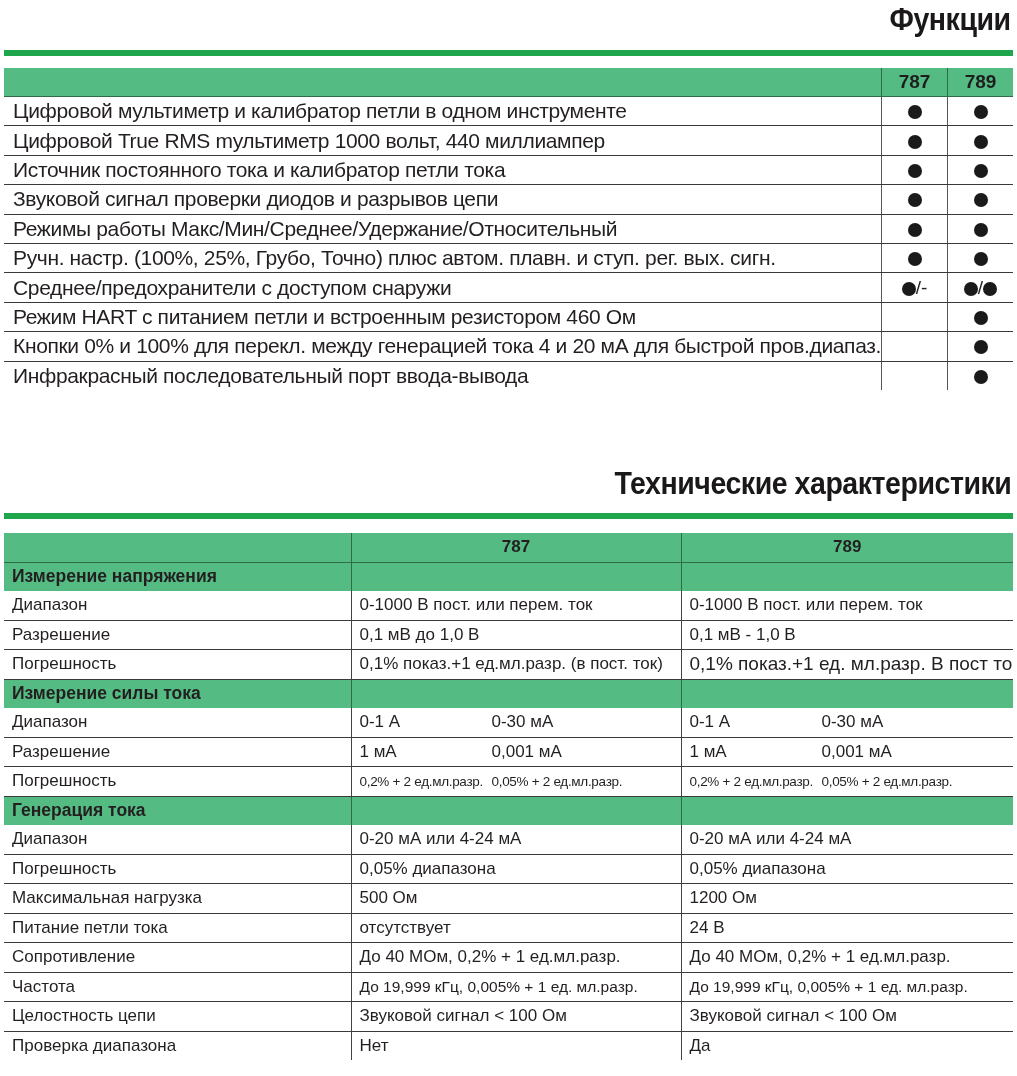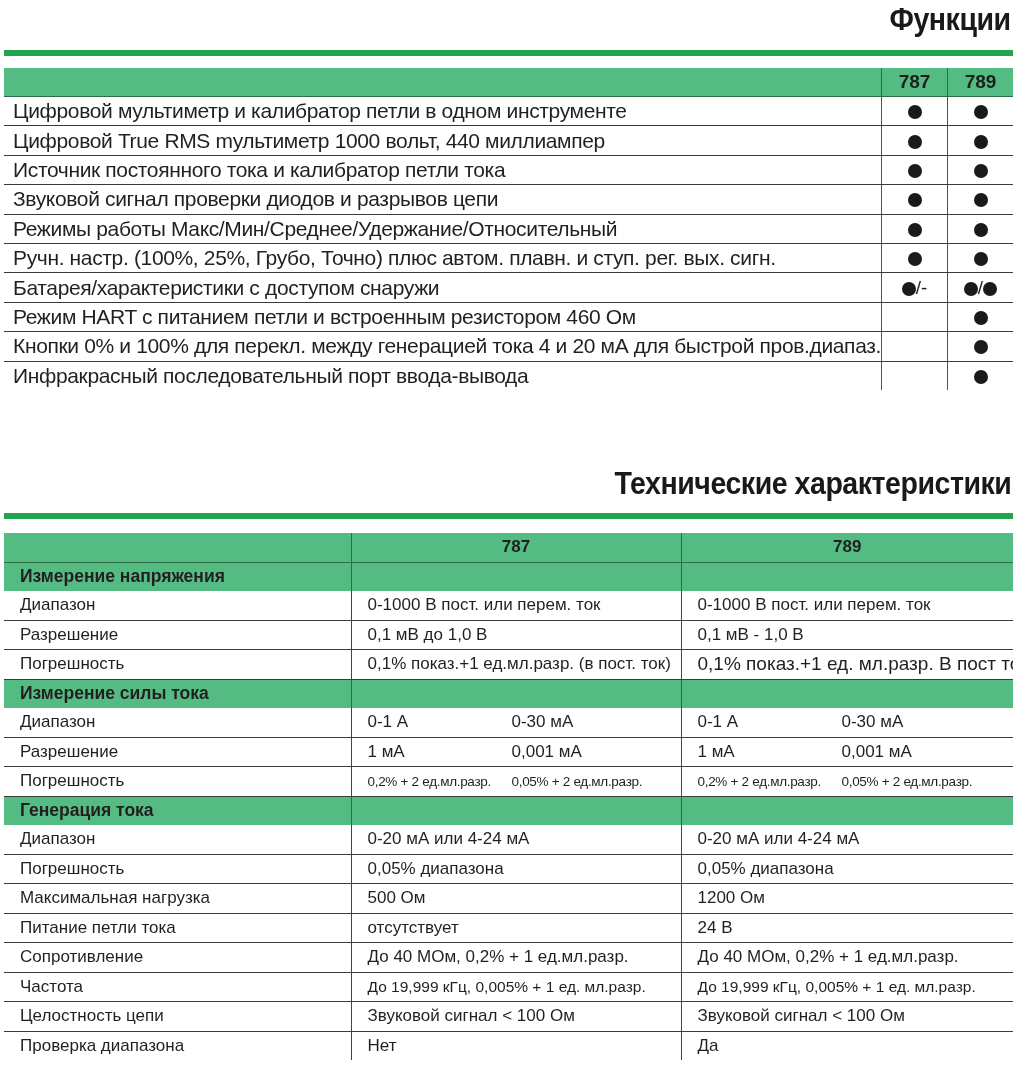--- a/index.html
+++ b/index.html
@@ -10,30 +10,30 @@
     .ftable { position:absolute; left:4px; top:68px; width:1009px; border-collapse:collapse; }
     .ftable td { padding:0; height:28.4px; border-bottom:1.5px solid #3a3a3a; font-size:21px; vertical-align:middle; }
     .ftable tr.hdr td { background:#54bb83; border-bottom:1.5px solid #2e6b47; height:28px; font-weight:bold; font-size:19px; text-align:center; color:#1e1e1e; }
     .ftable tr:last-child td { border-bottom:none; }
     .ftable td.name { padding-left:9px; white-space:nowrap; letter-spacing:-0.35px; }
     .ftable td.c { width:69px; text-align:center; border-left:1.5px solid #555; font-size:19px; }
     .ftable tr.hdr td.c { border-left:1.5px solid #2e6b47; }
     .dot { display:inline-block; width:14px; height:14px; border-radius:50%; background:#1a1a1a; vertical-align:middle; }
     
     .stable { position:absolute; left:4px; top:533px; width:1009px; border-collapse:collapse; table-layout:fixed; }
-    .stable td { padding:0 0 0 16px; height:28.5px; border-bottom:1.5px solid #3a3a3a; font-size:17px; vertical-align:middle; white-space:nowrap; overflow:hidden; }
+    .stable td { padding:0 0 0 8px; height:28.5px; border-bottom:1.5px solid #3a3a3a; font-size:17px; vertical-align:middle; white-space:nowrap; overflow:hidden; }
     .stable td.v { border-left:1.5px solid #444; }
     .stable tr.hdr td { background:#54bb83; font-weight:bold; text-align:center; border-bottom:1.5px solid #2e6b47; padding:0; }
     .stable tr.hdr td.v, .stable tr.sec td.v { border-left:1.5px solid #2e6b47; }
     .stable tr.sec td { background:#54bb83; font-weight:bold; border-bottom:none; }
     .stable tr.sec td.label { font-size:17.5px; }
     .stable tr:last-child td { border-bottom:none; }
     .split { display:flex; }
     .split span { display:inline-block; }
-    .split span:first-child { width:144px; }
+    .split span:first-child { width:132px; }
     .small { font-size:13.5px; letter-spacing:-0.3px; }
   </style>
 </head>
 <body>
 
 <div class="title" style="top:2px;">Функции</div>
 <div class="bar" style="top:50px;"></div>
 
 <table class="ftable">
   <tbody id="ftbody">
@@ -66,21 +66,21 @@
         <td class="name">Режимы работы Макс/Мин/Среднее/Удержание/Относительный</td>
         <td class="c"><span class="dot"></span></td>
         <td class="c"><span class="dot"></span></td>
       </tr>
       <tr>
         <td class="name">Ручн. настр. (100%, 25%, Грубо, Точно) плюс автом. плавн. и ступ. рег. вых. сигн.</td>
         <td class="c"><span class="dot"></span></td>
         <td class="c"><span class="dot"></span></td>
       </tr>
       <tr>
-        <td class="name">Батарея/характеристики с доступом снаружи</td>
+        <td class="name">Среднее/предохранители с доступом снаружи</td>
         <td class="c"><span class="dot"></span><span>/</span><span>-</span></td>
         <td class="c"><span class="dot"></span><span>/</span><span class="dot"></span></td>
       </tr>
       <tr>
         <td class="name">Режим HART с питанием петли и встроенным резистором 460  Ом</td>
         <td class="c"></td>
         <td class="c"><span class="dot"></span></td>
       </tr>
       <tr>
         <td class="name">Кнопки 0% и 100% для перекл. между генерацией тока 4 и 20 мА для быстрой пров.диапаз.</td>

